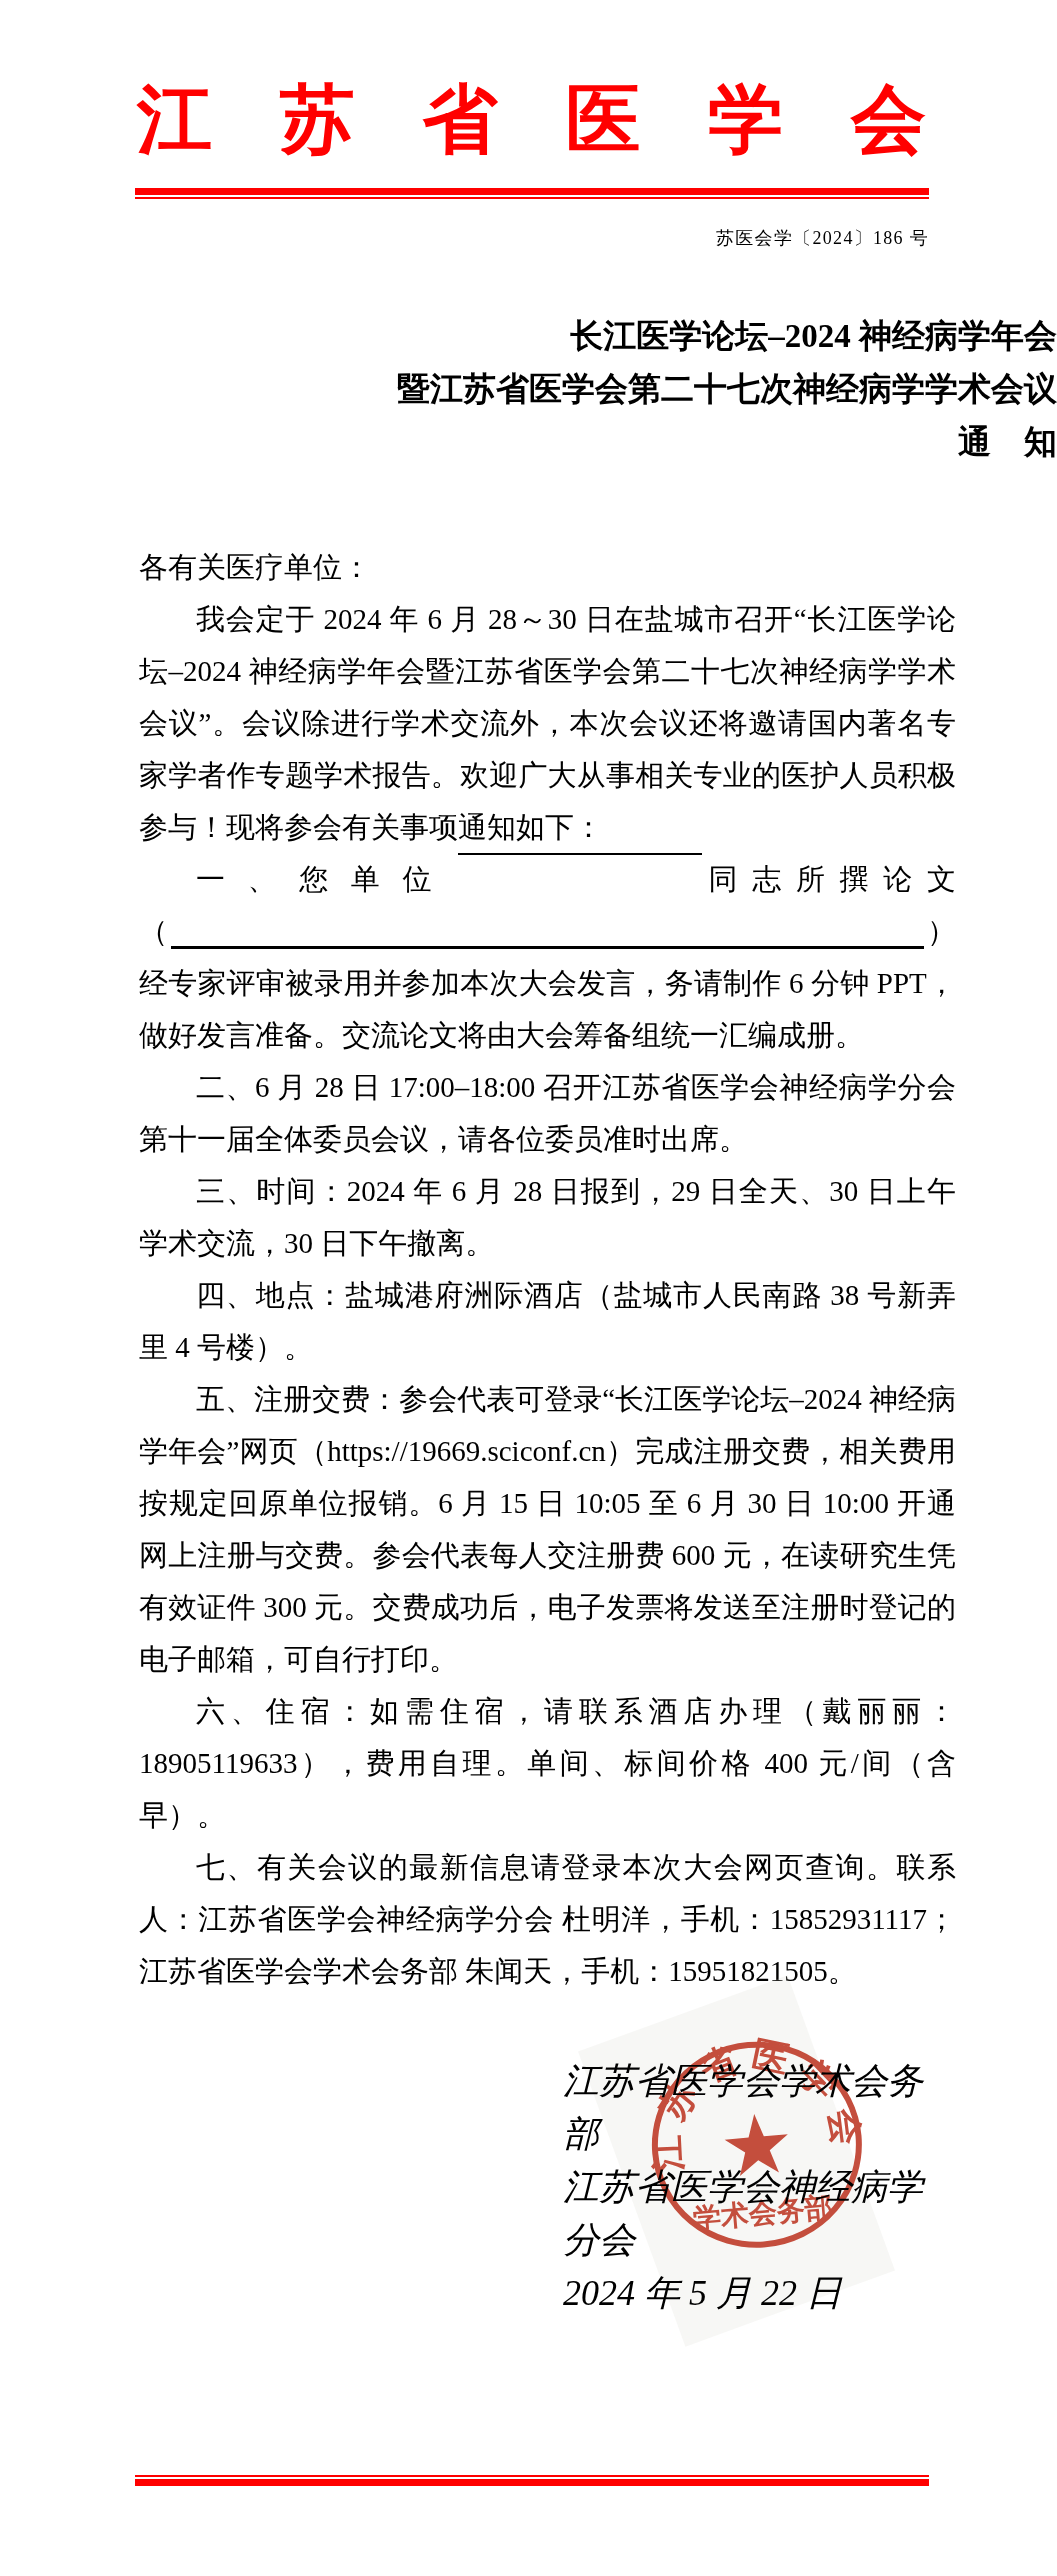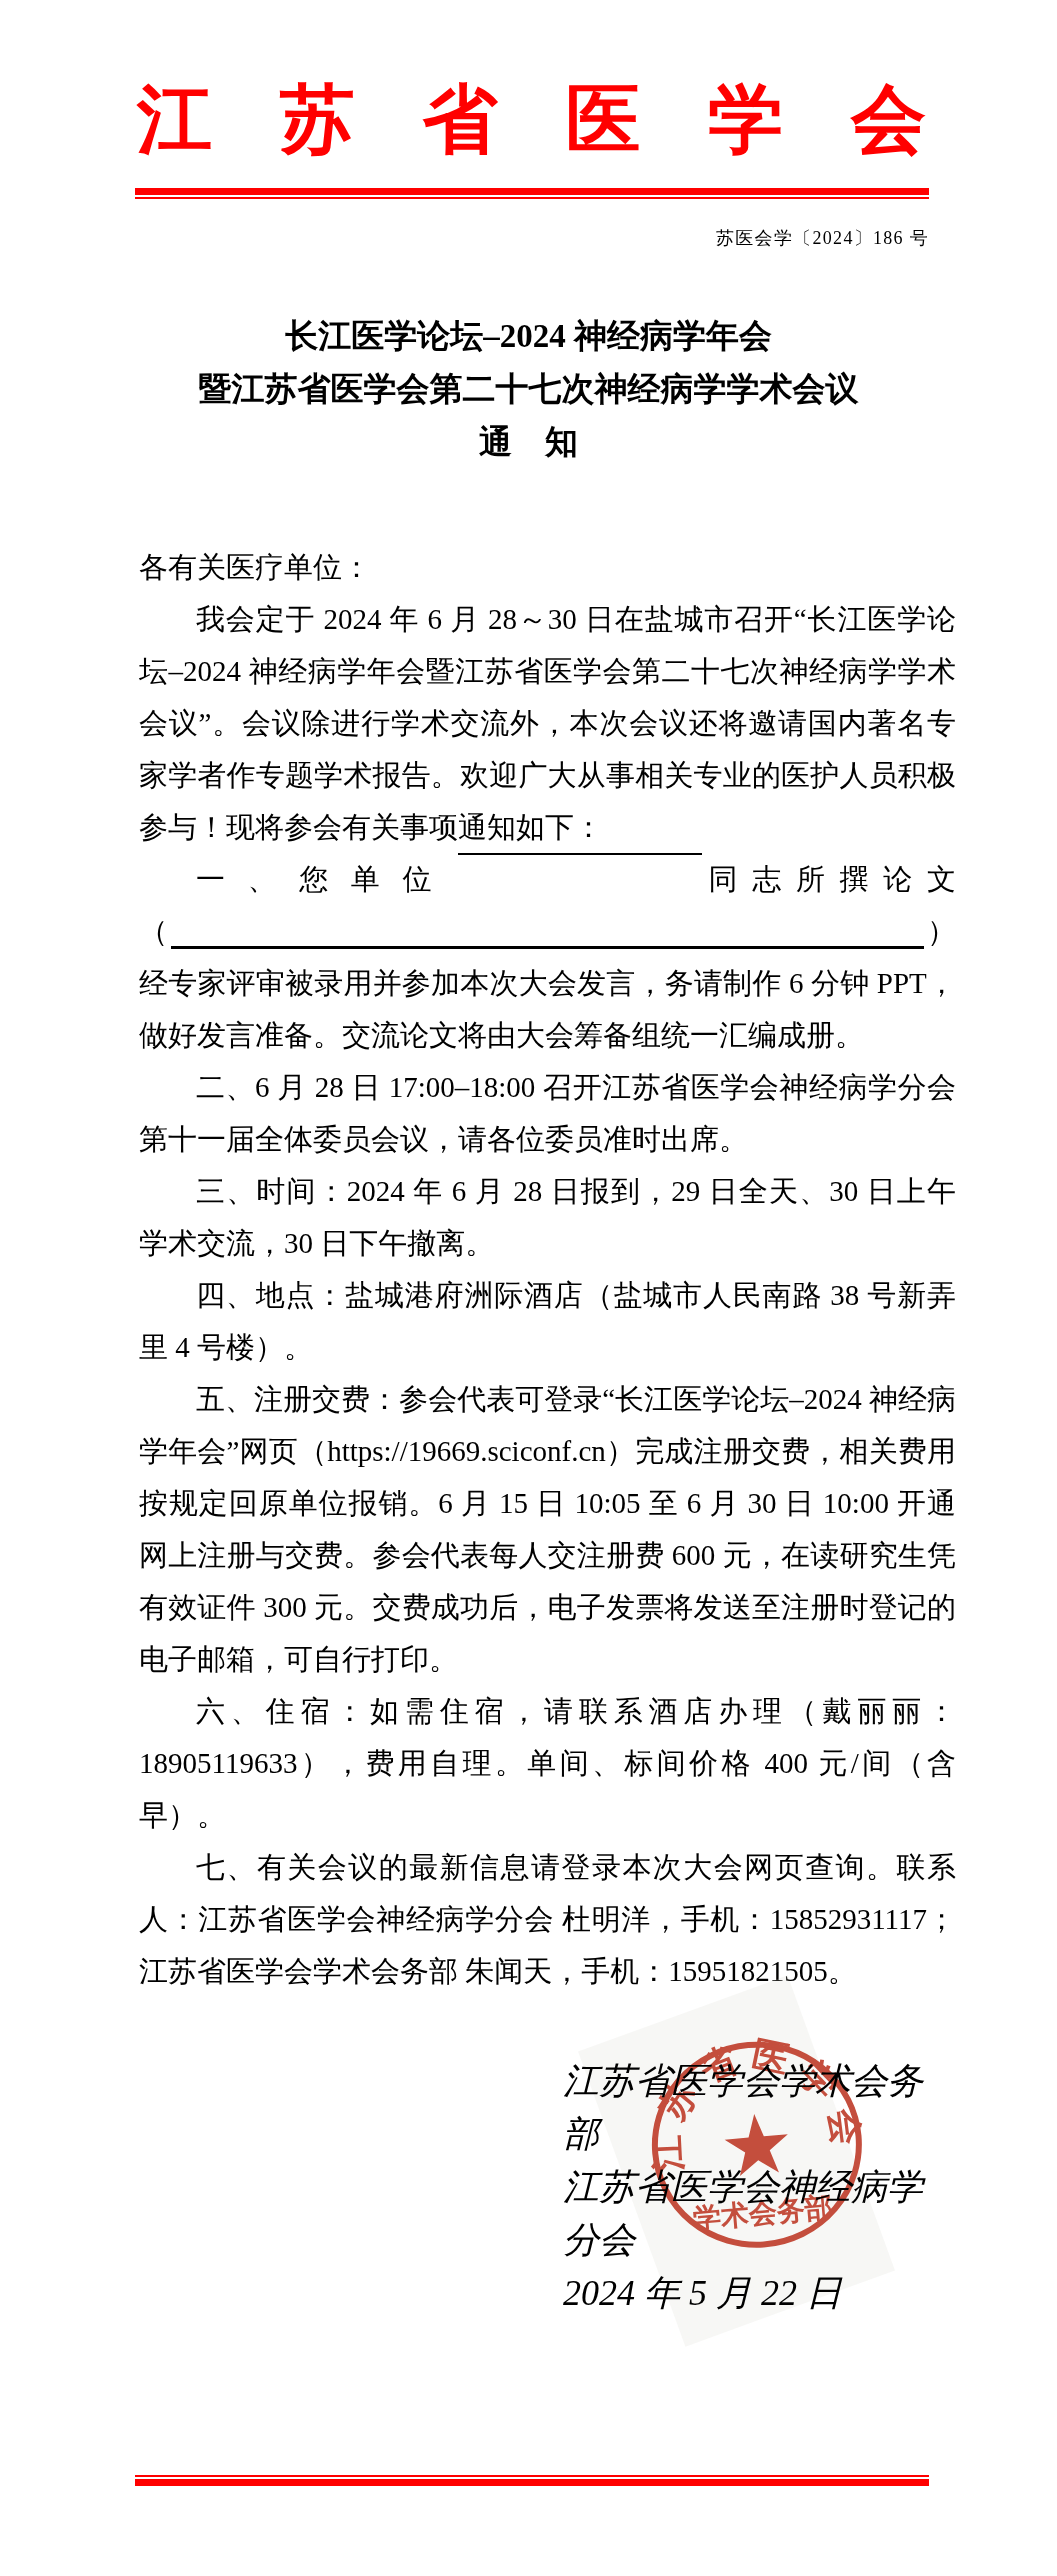--- a/index.html
+++ b/index.html
@@ -19,21 +19,21 @@
   .rule-top { top:188px; }
   .rule-bottom { top:2475px; }
   .bar-thick { height:7.3px; background:var(--accent,#ff0000); }
   .bar-thin  { height:2px;  background:var(--accent,#ff0000); }
   .rule-top  .bar-thin  { margin-top:2px; }
   .rule-bottom .bar-thick { margin-top:2px; }
   .doc-number { position:absolute; top:226px; right:128px; font-size:18px; letter-spacing:1.3px; }
   
   .title-block {
     position:absolute; top:310px; left:0; width:100%;
-    text-align:center; font-size:33px; font-weight:700; line-height:53px;
+    text-align:right; font-size:33px; font-weight:700; line-height:53px;
   }
   
   .body-block {
     position:absolute; left:139px; top:541px; width:817px;
     font-size:29px; line-height:52px;
     text-align:justify; text-justify:inter-character;
     overflow-wrap:anywhere;
   }
   .body-block p { text-indent:57px; }
   .body-block p.noindent { text-indent:0; }

